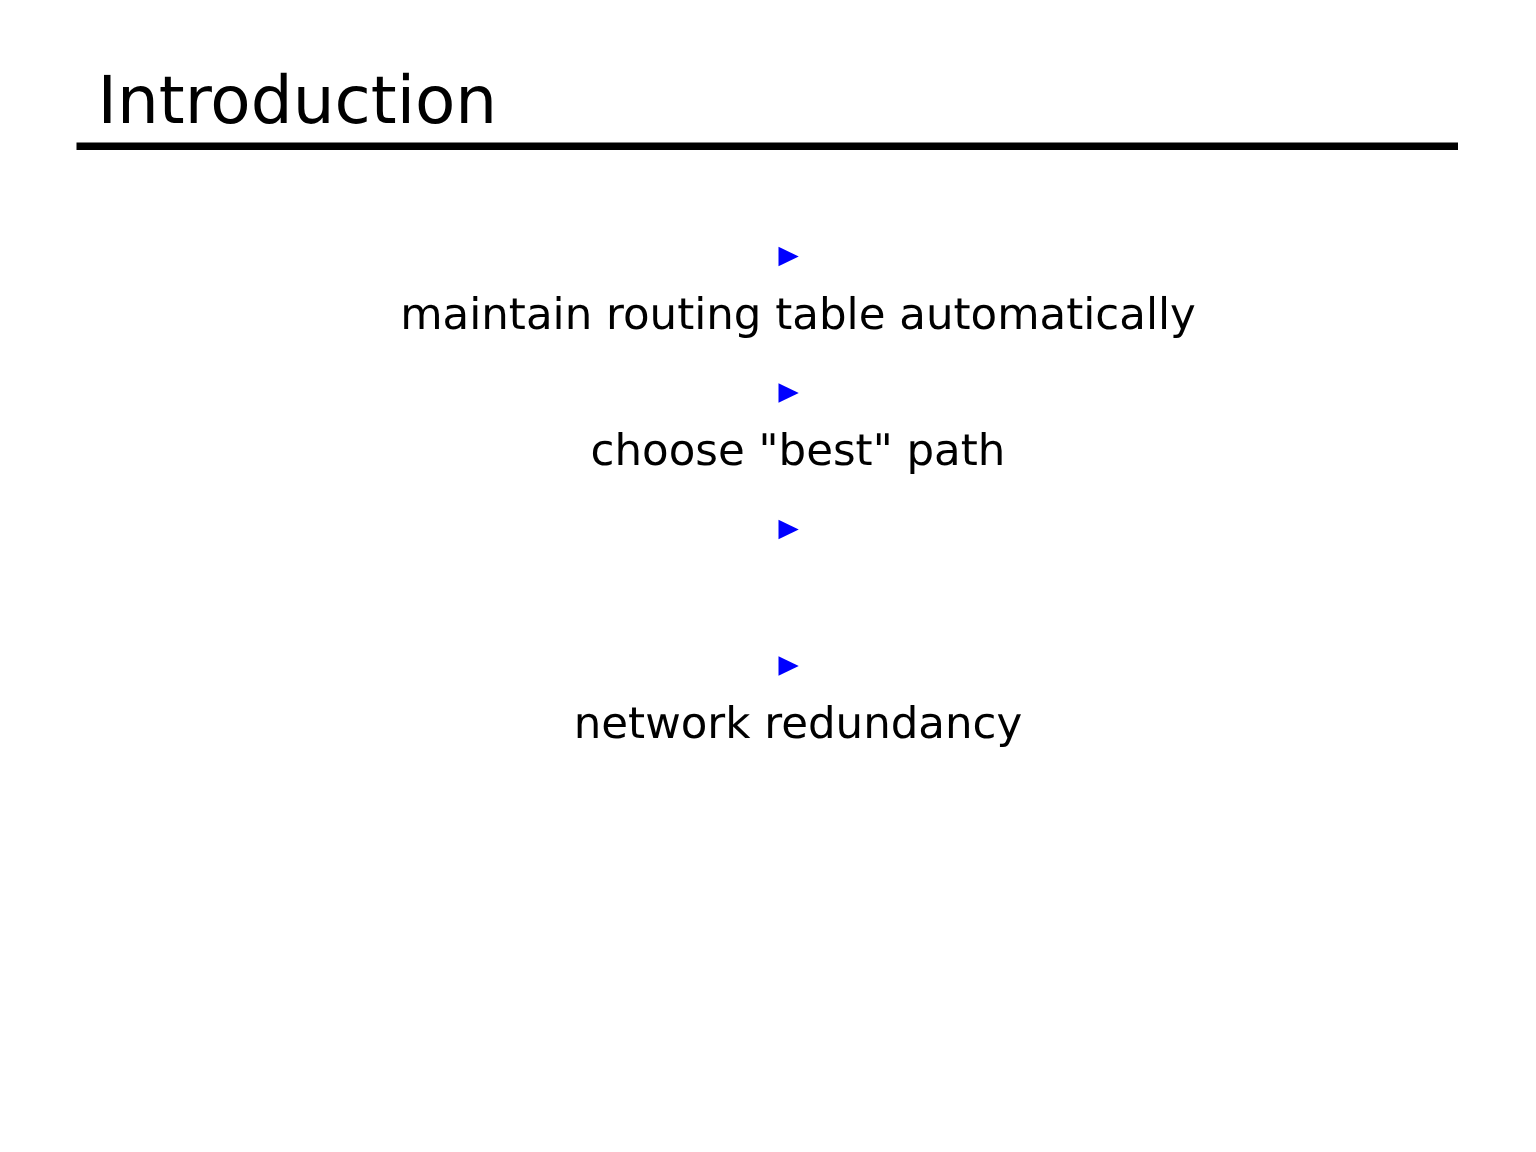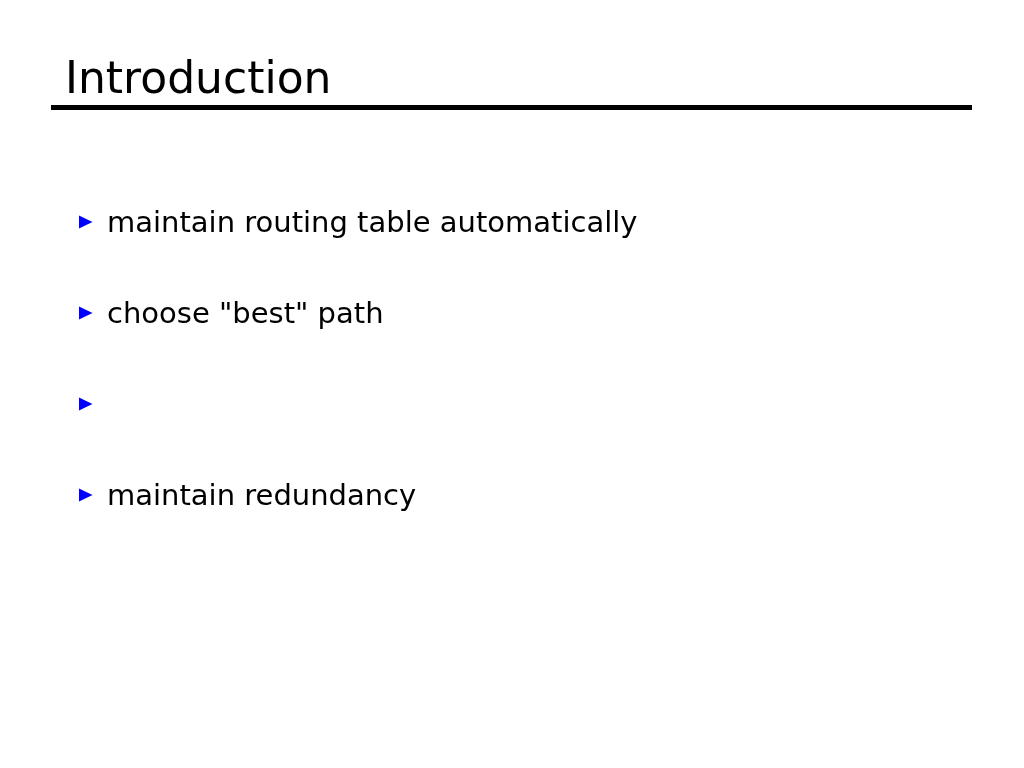--- a/index.html
+++ b/index.html
@@ -18,21 +18,21 @@
     width: 1024px;
     height: 768px;
     background: #ffffff;
     overflow: hidden;
   }
 
   
   .title-block {
     position: absolute;
     left: 51px;
-    top: 52px;
+    top: 42px;
     width: 921px;
   }
 
   .slide-title {
     font-family: "DejaVu Sans", sans-serif;
     font-size: 44px;
     line-height: 52px;
     font-weight: 400;
     color: #000000;
     letter-spacing: 0px;
@@ -55,23 +55,24 @@
     top: 150px;
     width: 900px;
     list-style: none;
     margin: 0;
     padding: 0;
   }
 
   .bullet-item {
     position: relative;
     display: flex;
-    align-items: flex-end;
+    align-items: center;
     height: 91px;
     padding-left: 0;
+    flex-direction: column;
   }
 
   .bullet-marker {
     flex: 0 0 auto;
     width: 20px;
     height: 38px;
     display: flex;
     align-items: center;
     justify-content: flex-start;
     padding-top: 2px;
@@ -130,18 +131,18 @@
         </svg>
       </span>
     </li>
 
     <li class="bullet-item">
       <span class="bullet-marker">
         <svg width="18" height="18" viewBox="0 0 18 18" aria-hidden="true">
           <polygon points="2,2.5 15.5,9 2,15.5" fill="#0000ff"></polygon>
         </svg>
       </span>
-      <span class="bullet-text">maintain redundancy</span>
+      <span class="bullet-text">network redundancy</span>
     </li>
 
   </ul>
 
 </div>
 
 </body></html>

